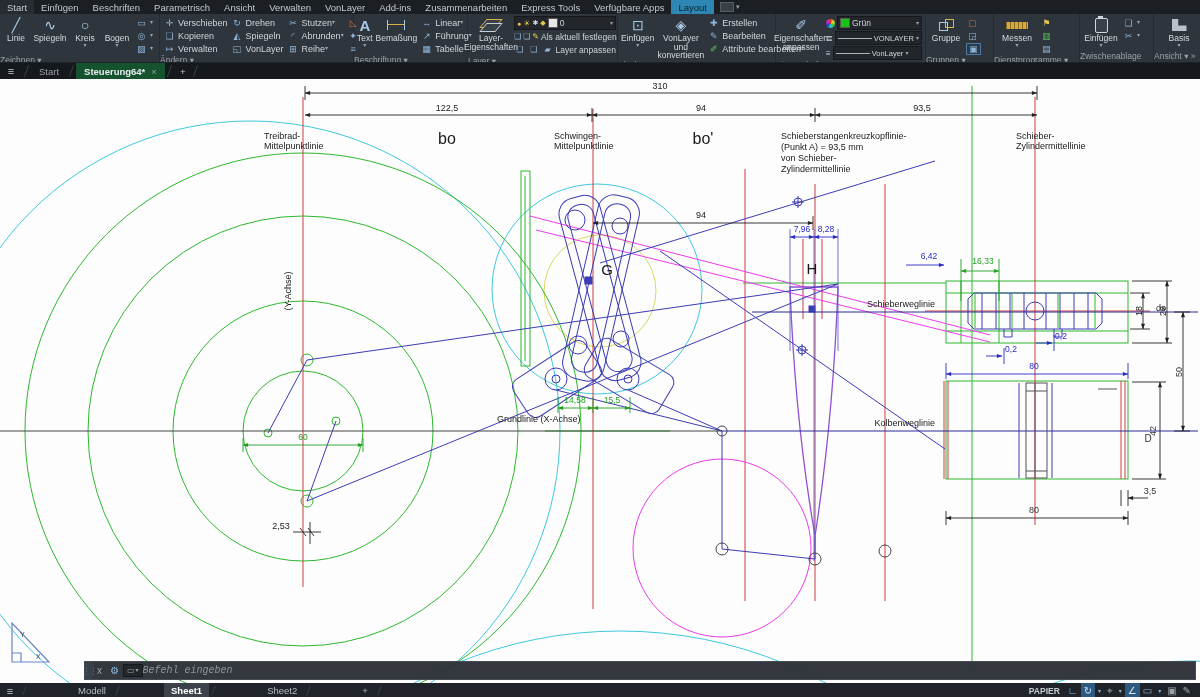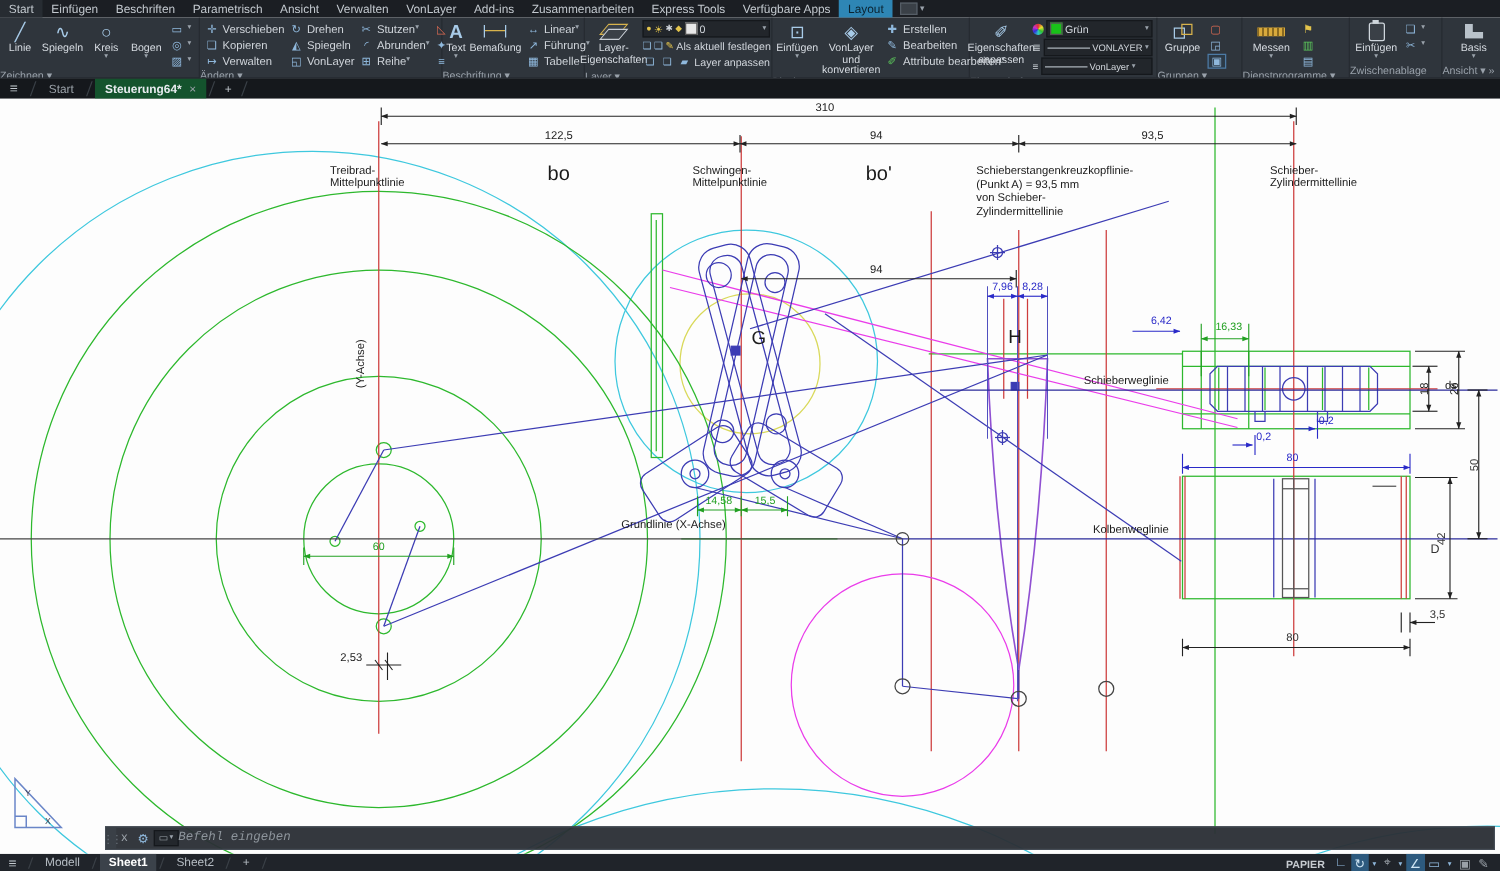--- a/index.html
+++ b/index.html
@@ -60,21 +60,21 @@
   
   .cmdbar{position:absolute;left:84px;top:582px;right:4px;height:17px;display:flex;align-items:center;background:rgba(44,48,54,.96);border:1px solid #454c55;color:#9ba2a9;font-size:10px;z-index:5;}
   .cmdbar .grip{width:8px;color:#6a727b;font-size:9px;letter-spacing:-2px;background:#3a4047;height:100%;display:flex;align-items:center;justify-content:center;}
   .cmdbar .cbtn{padding:0 4px;cursor:pointer;}
   .cmdbar .cbox{display:flex;align-items:center;gap:1px;background:#23272c;border:1px solid #15181c;height:11px;padding:0 3px;font-size:8px;}
   .cmdprompt{margin-left:0;font-style:italic;font-family:"Liberation Mono",monospace;font-size:10px;color:#8e959c;}
   
   .statusbar{height:15px;background:#20242a;display:flex;align-items:center;font-size:9.5px;color:#b6bdc4;}
   .sham{width:20px;text-align:center;font-size:11px;color:#c3c9cf;}
   .ssep{width:1px;height:9px;background:#3a4047;transform:skewX(-20deg);margin:0 4px;}
-  .stab{padding:0 7px;height:100%;display:flex;align-items:center;cursor:pointer;}
+  .stab{padding:0 7px;height:100%;display:flex;align-items:center;cursor:pointer;margin-left:42px;}
   .stab.active{background:#3b424a;color:#fff;font-weight:bold;}
   .sico{padding:0 3px;font-size:10px;color:#8fb8dc;cursor:pointer;display:flex;align-items:center;height:100%;}
   .sico.on{background:#2d5a7e;color:#cfe6f5;}
   .papier{font-size:8.5px;font-weight:bold;color:#c6cbd0;padding:0 5px;}
   svg text{font-family:"Liberation Sans",sans-serif;}
 </style>
 </head>
 <body>
 
 <div class="app">

